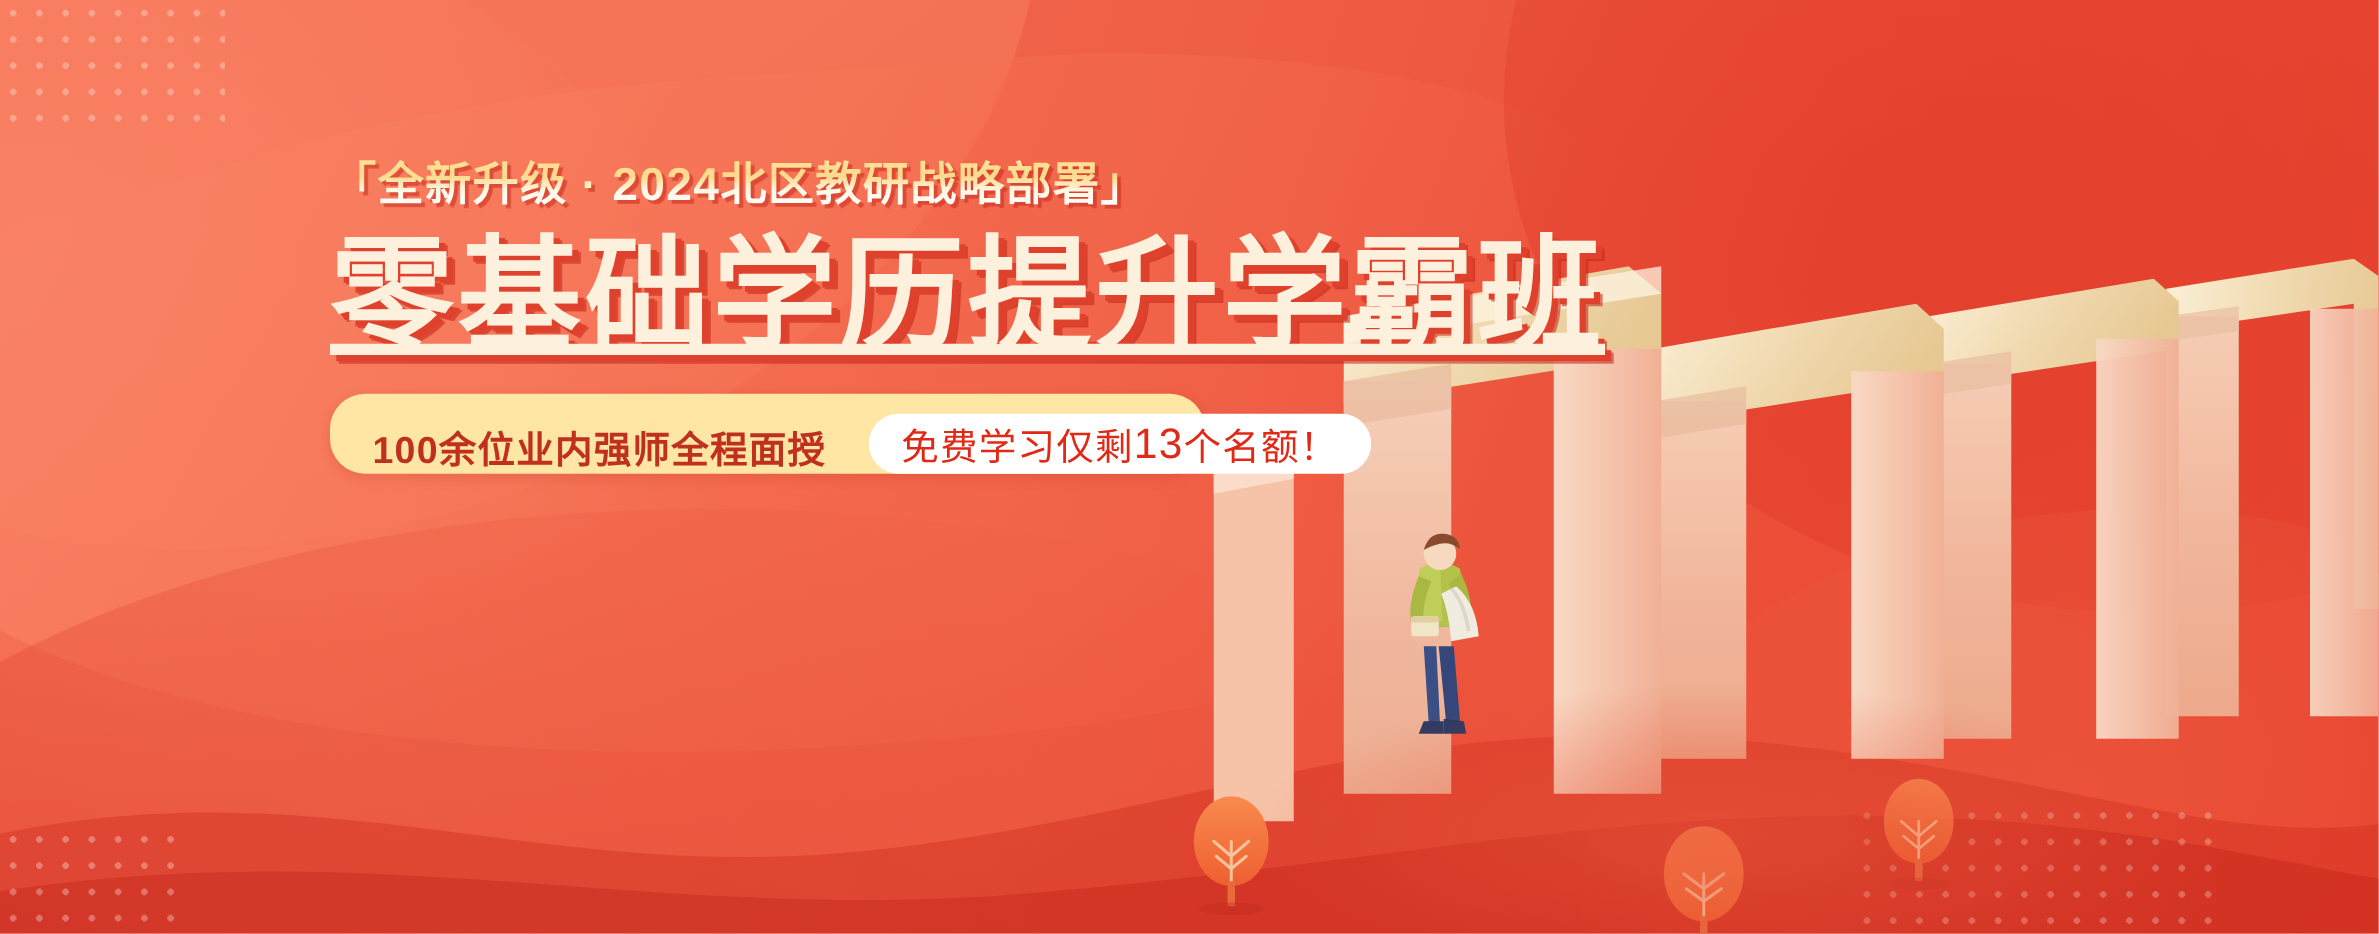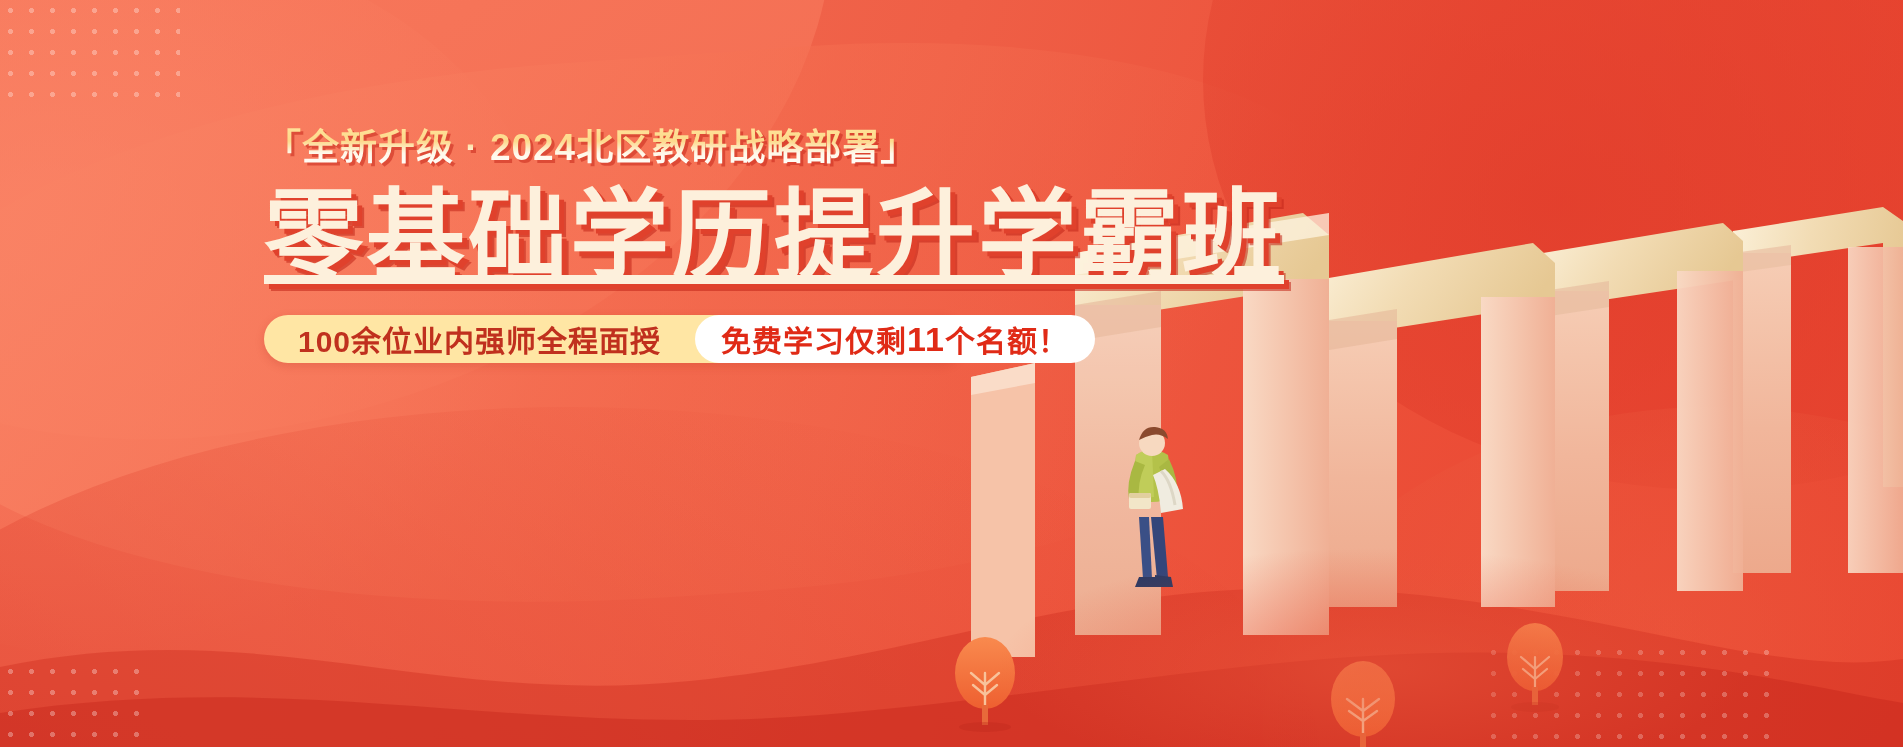--- a/index.html
+++ b/index.html
@@ -84,39 +84,39 @@
     line-height:1.06;white-space:nowrap;
     color:#fdf0dc;
     text-shadow:
        5px 5px 0 #e0412c,
        7px 7px 0 rgba(193,36,24,.55);
     text-decoration: underline;
   }
 
   .pill-row{
     margin-top:26px;
-    display:flex;align-items:center;
-    width:700px;height:48px;
+    display:flex;align-items:flex-end;
+    width:700px;height:64px;
     background:#ffe6a4;
     border-radius:28px;
     box-shadow:0 3px 10px rgba(168,32,20,.18);
   }
   .pill-left{
     flex:0 0 auto;
     padding:0 30px 0 34px;
     font-size:30px;font-weight:bold;letter-spacing:1px;
     color:#c0301e;white-space:nowrap;
   }
   .pill-right{
     flex:0 0 auto;
     height:48px;margin-left:4px;
     display:flex;align-items:center;
     padding:0 26px;
     background:#ffffff;border-radius:24px;
-    font-size:30px;font-weight:bold;letter-spacing:1px;
+    font-size:30px;font-weight:normal;letter-spacing:1px;
     color:#e02a16;white-space:nowrap;
   }
   .pill-right .num{font-size:34px;}
 
   
   .art{position:absolute;right:0;bottom:0;width:960px;height:560px;z-index:4;}
 
   .ground-glow{
     position:absolute;right:150px;bottom:-40px;width:760px;height:240px;
     background:radial-gradient(ellipse at 50% 50%,rgba(232,84,58,.6) 0%,rgba(232,84,58,0) 70%);
@@ -250,19 +250,19 @@
 
   <div class="content">
     <div class="eyebrow">「全新升级 · 2024北区教研战略部署」</div>
 
     <div class="headline">零基础学历提升学霸班</div>
 
     <div class="pill-row">
       <div class="pill-left">100余位业内强师全程面授</div>
       <div class="pill-right">
         <span>免费学习仅剩</span>
-        <span class="num">11</span>
+        <span class="num">13</span>
         <span>个名额！</span>
       </div>
     </div>
   </div>
 
 </div>
 
 </body></html>

